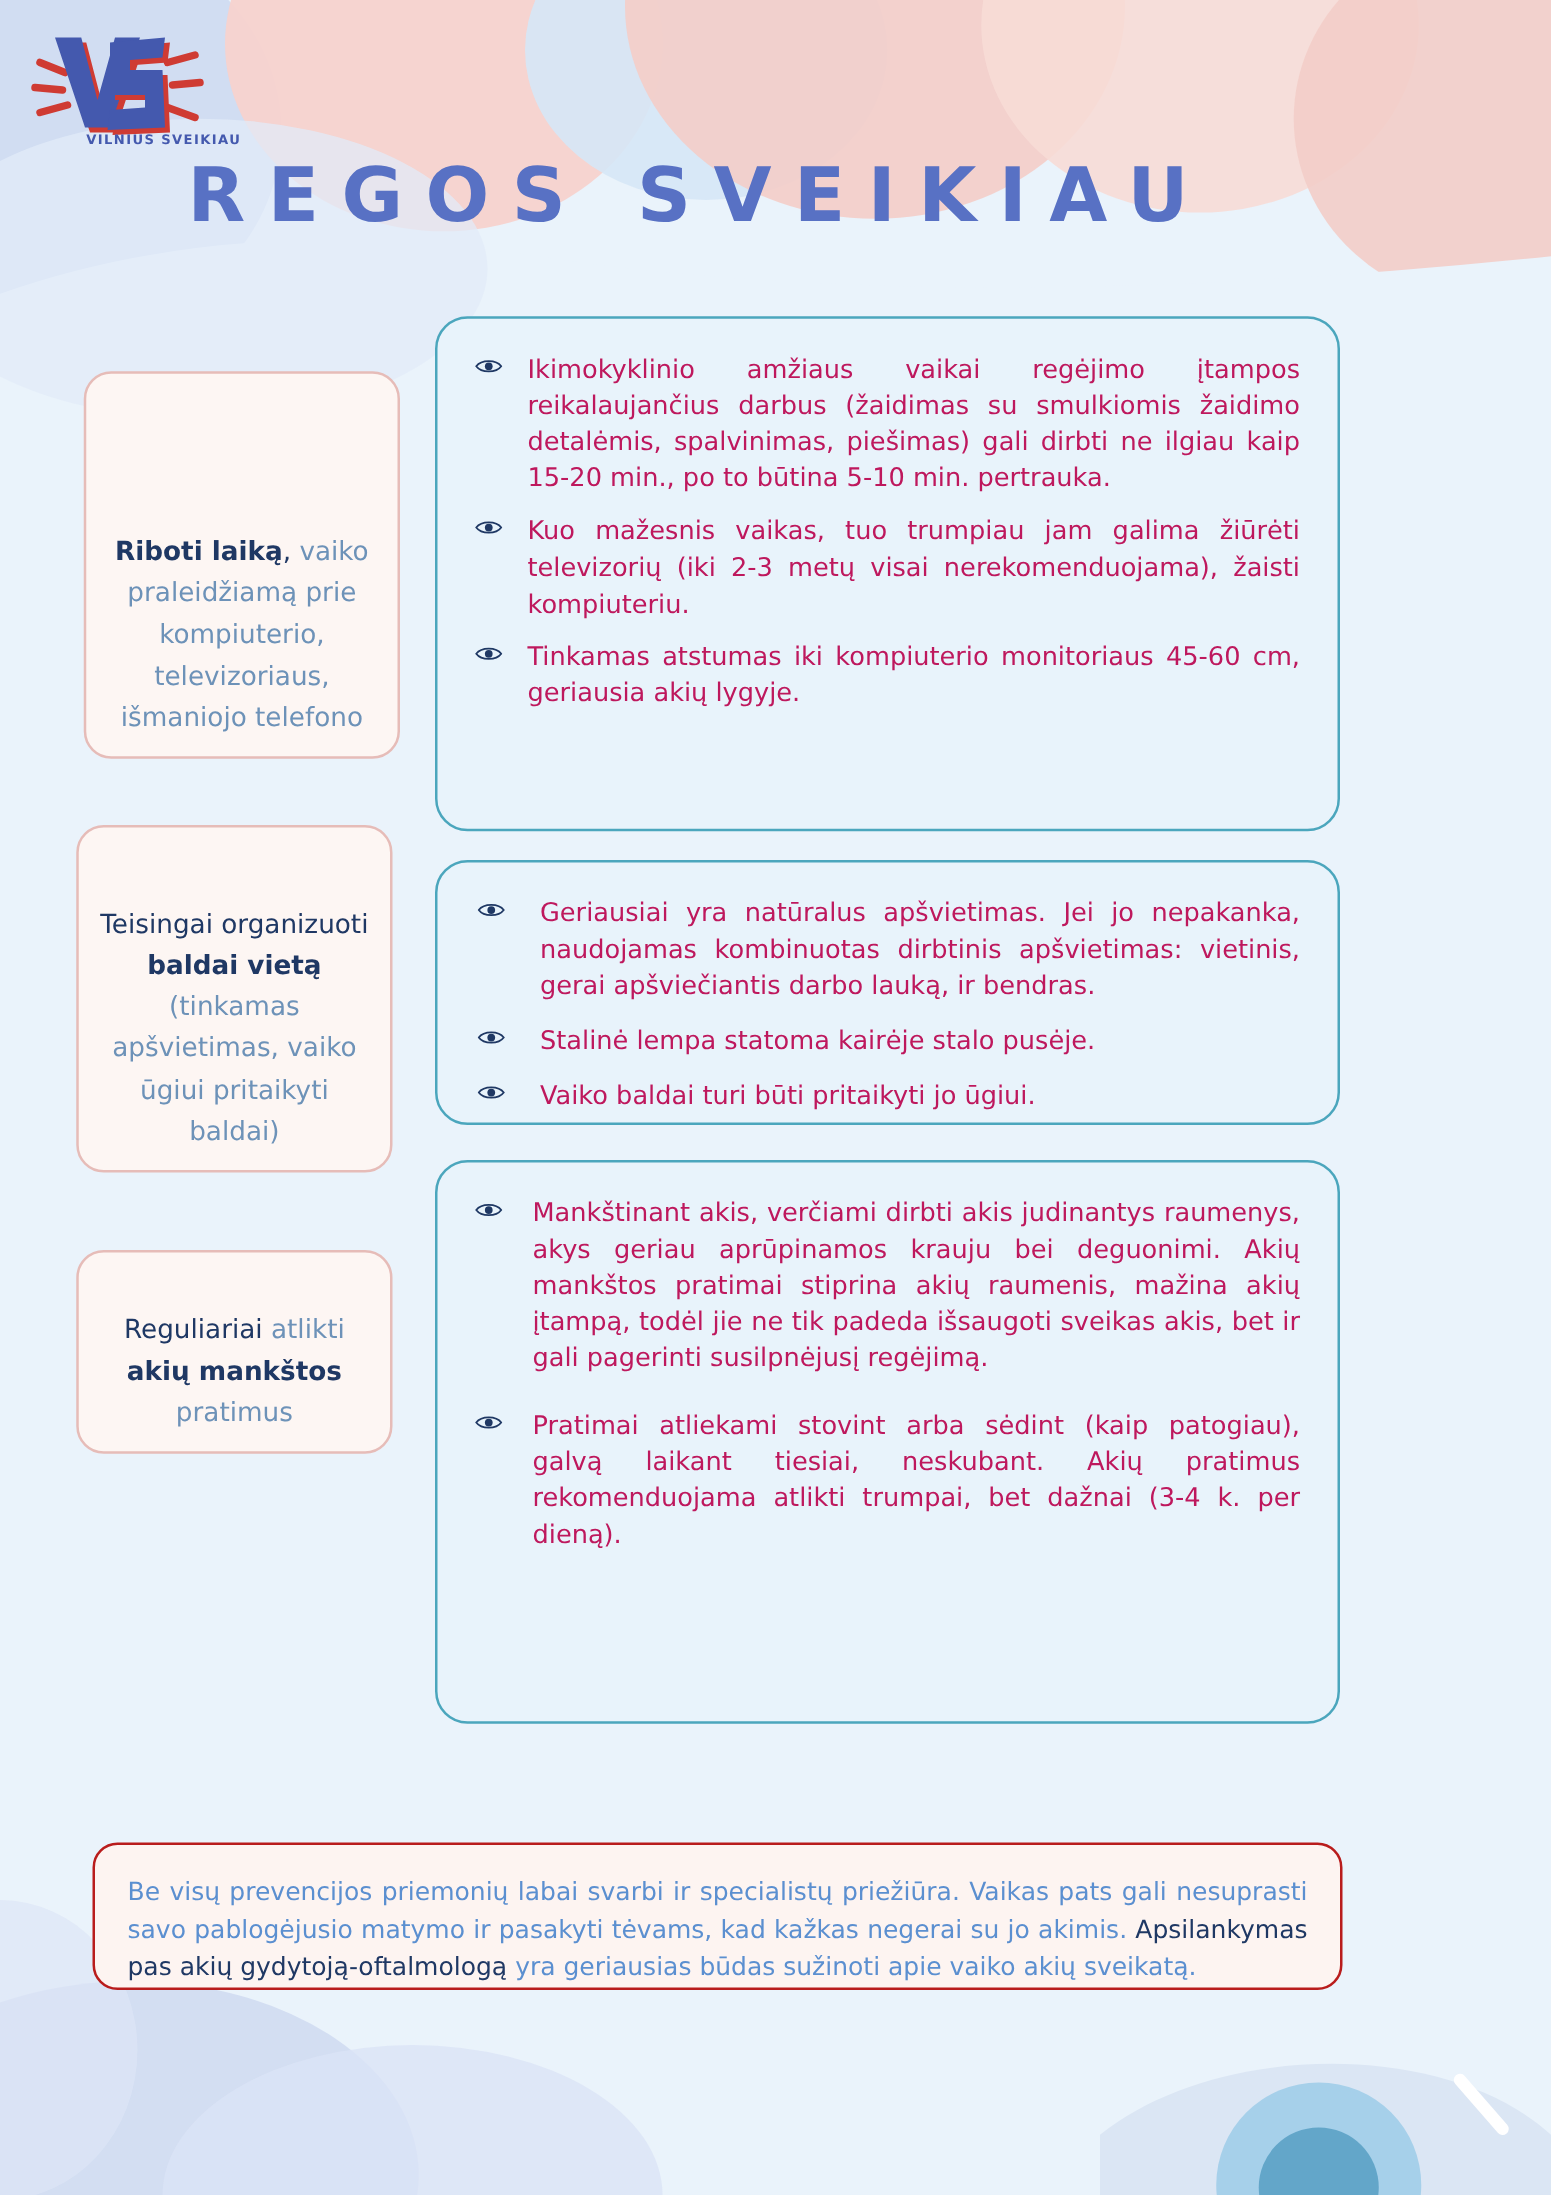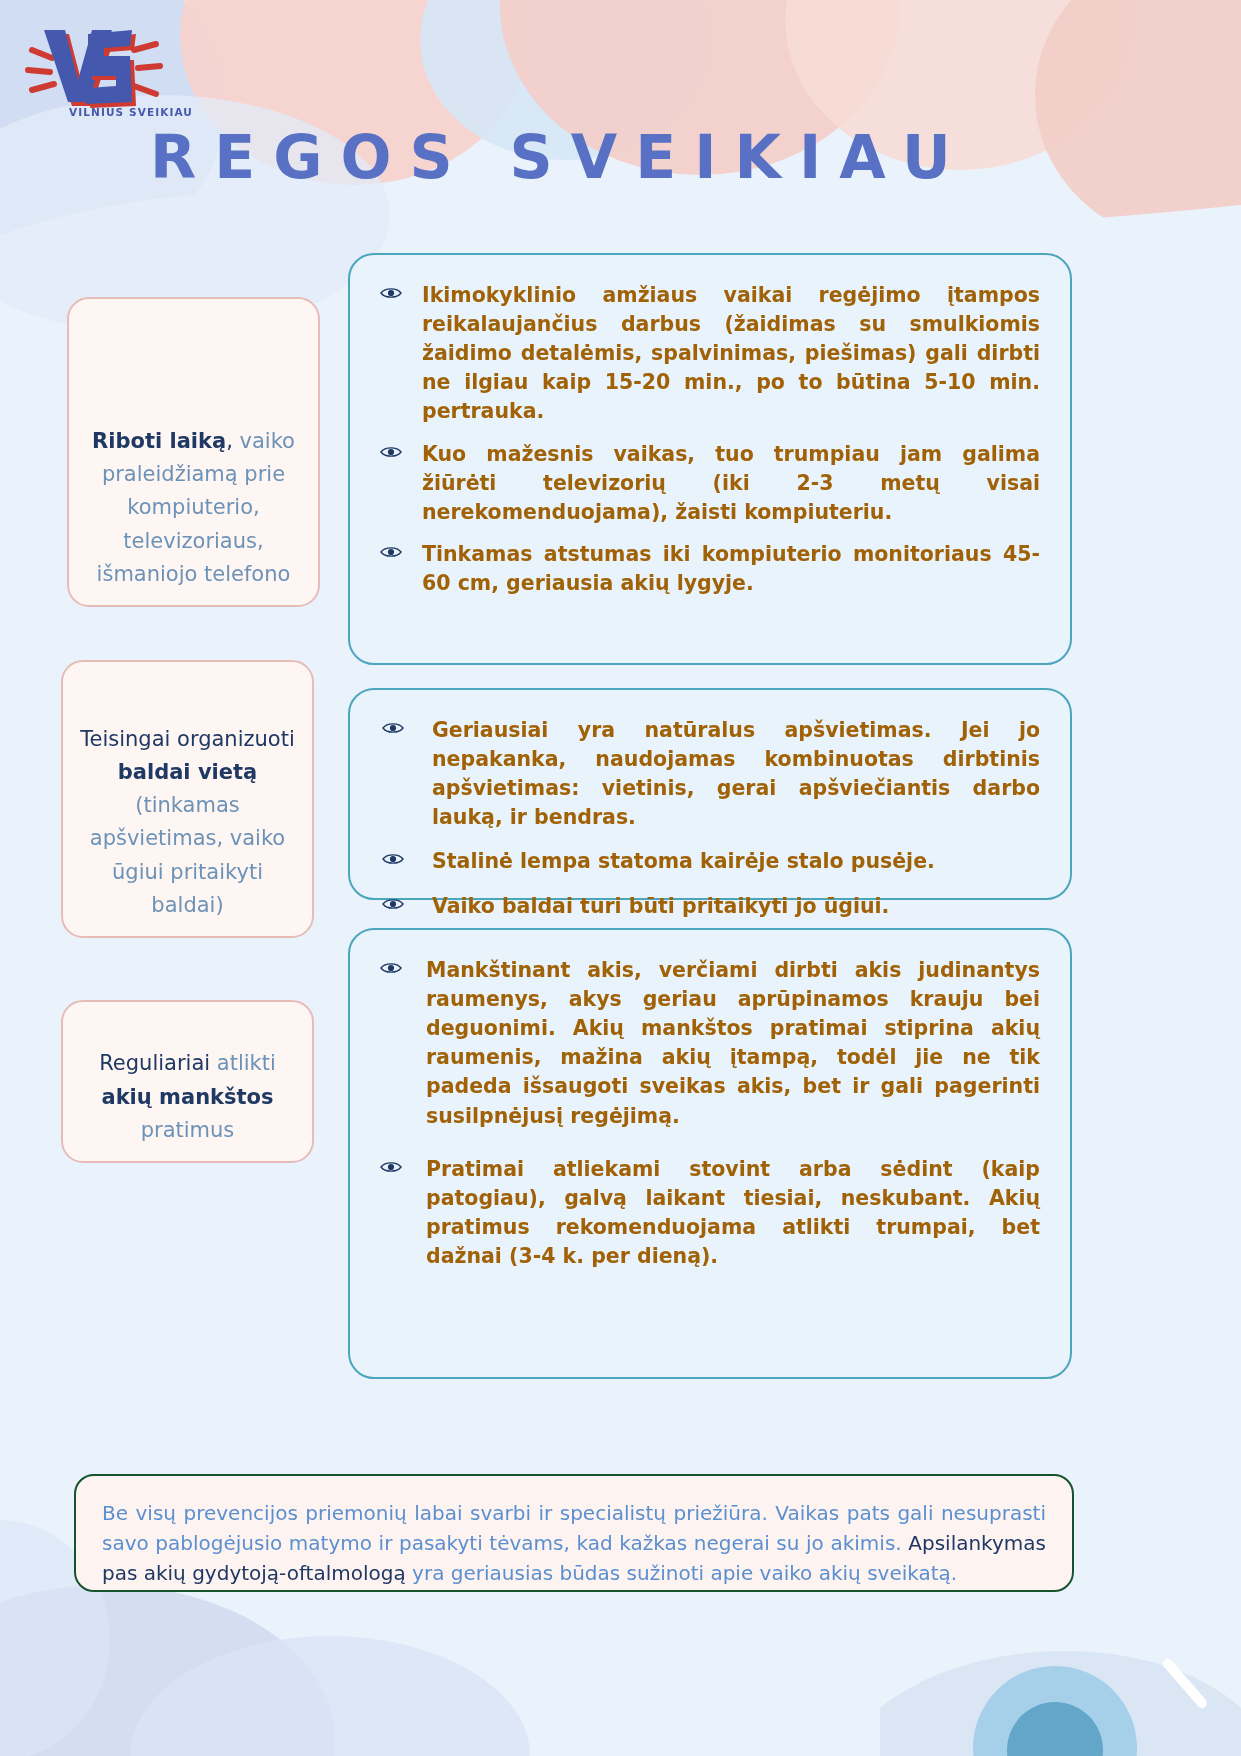--- a/index.html
+++ b/index.html
@@ -102,26 +102,25 @@
   #content-card-1 { left: 348px; top: 253px;  width: 724px; height: 412px; }
   #content-card-2 { left: 348px; top: 688px;  width: 724px; height: 212px; padding-left: 30px; }
   #content-card-3 { left: 348px; top: 928px;  width: 724px; height: 451px; }
 
   
   ul.bullets { list-style: none; }
   ul.bullets li {
     position: relative;
     padding-left: 44px;
     margin-bottom: 13px;
-    color: #a16207;
+    color: #be185d;
     font-size: 20.5px;
     line-height: 1.42;
     text-align: justify;
     text-justify: inter-word;
-    font-weight: bold;
   }
   ul.bullets li:last-child { margin-bottom: 0; }
   .eye-bullet {
     position: absolute;
     left: 2px;
     top: 5px;
     width: 22px;
     height: 14px;
   }
 
@@ -130,21 +129,21 @@
   #content-card-3 ul.bullets li { padding-left: 48px; margin-bottom: 24px; }
 
   
   #footer-note {
     position: absolute;
     left: 74px;
     top: 1474px;
     width: 1000px;
     height: 118px;
     background: #fdf4f1;
-    border: 2px solid #14532d;
+    border: 2px solid #b91c1c;
     border-radius: 20px;
     padding: 22px 26px;
     font-size: 20px;
     line-height: 1.5;
     color: #5b8fd0;
     text-align: justify;
     text-justify: inter-word;
   }
   .ft-dark { color: #1f3864; }
 

